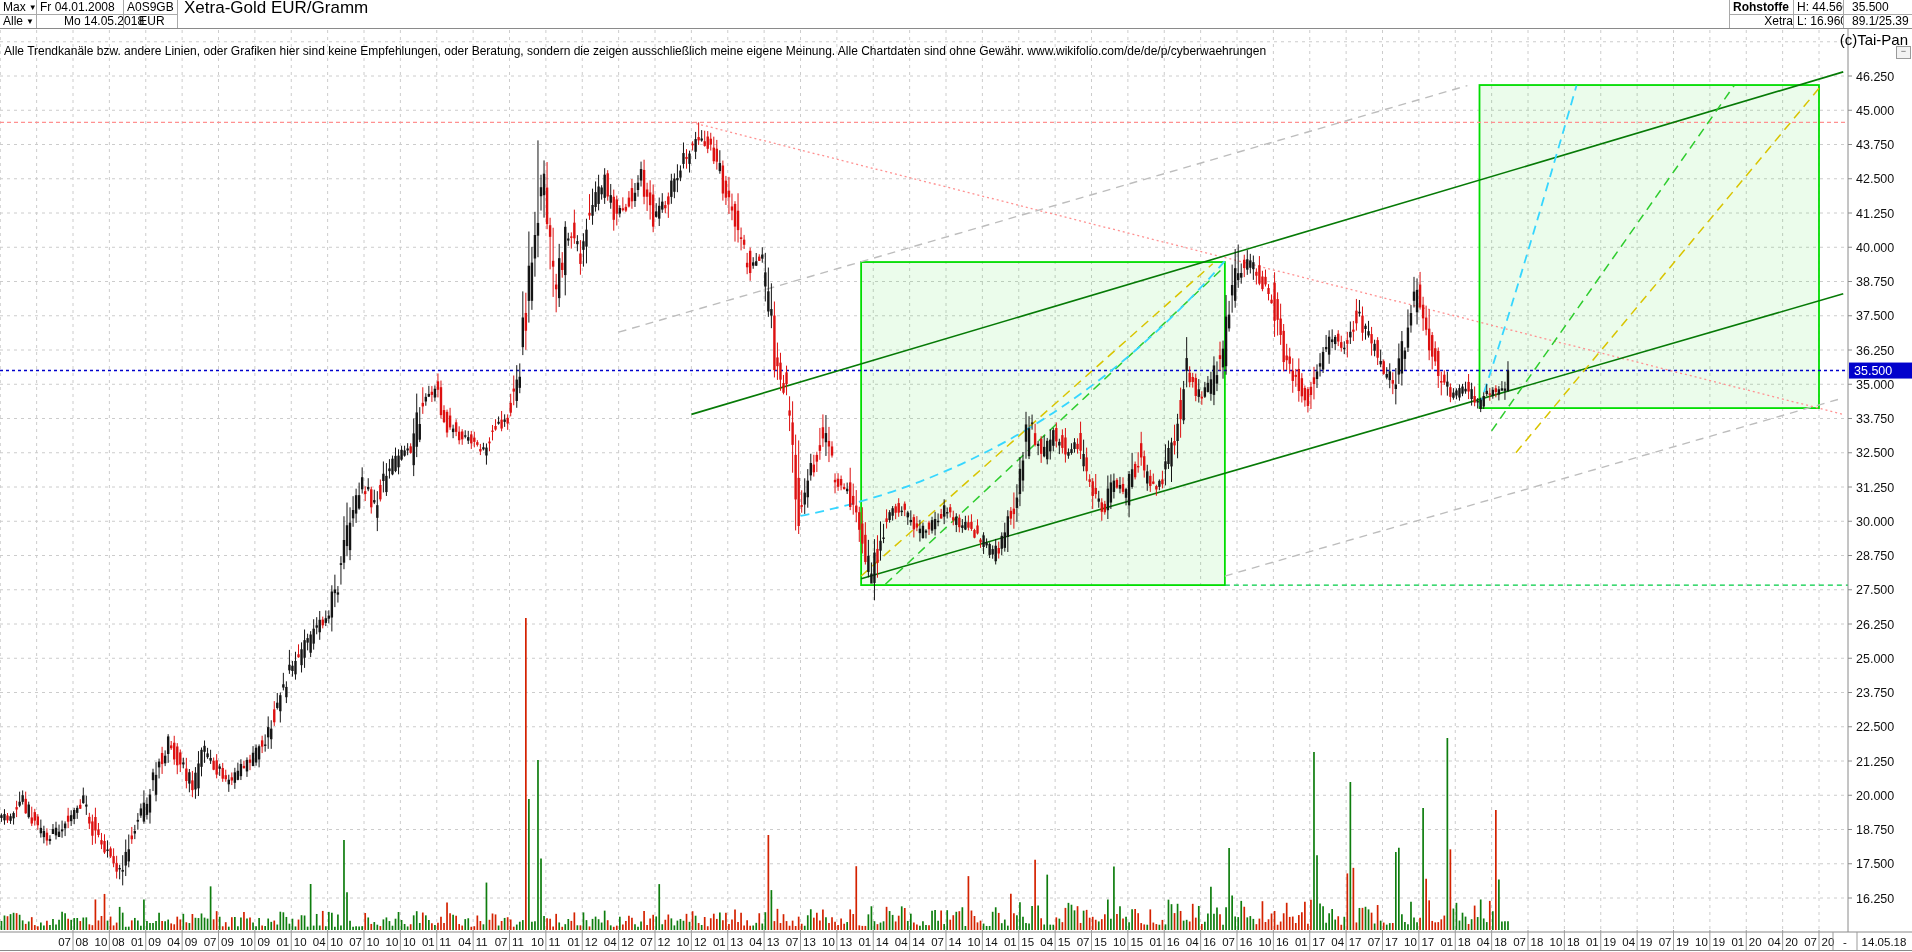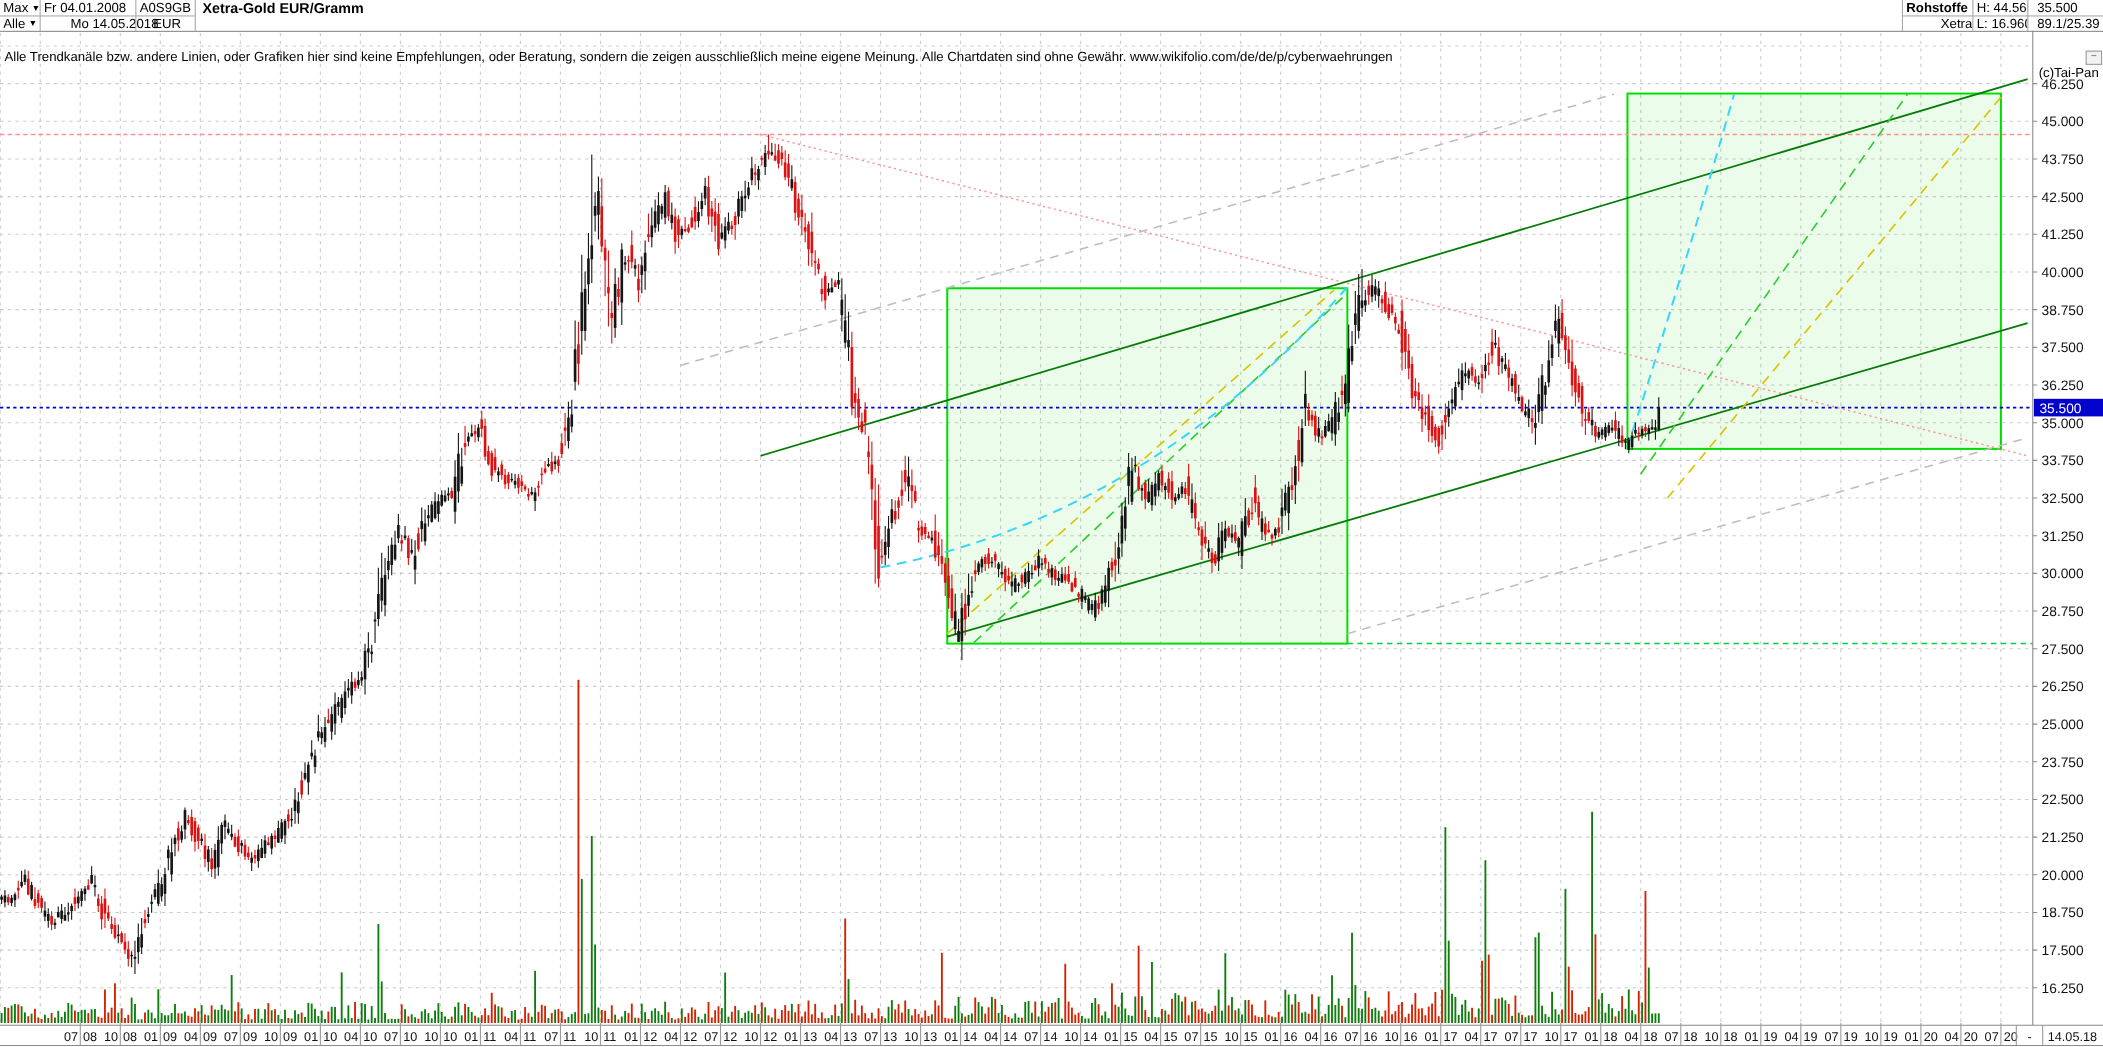--- a/index.html
+++ b/index.html
@@ -1,24 +1,24 @@
 <!DOCTYPE html>
 <html><head>
 <meta charset="utf-8">
 <style>
   html,body{margin:0;padding:0;background:#fff;}
   #app{position:relative;width:1912px;height:952px;background:#fff;overflow:hidden;
        font-family:"Liberation Sans",sans-serif;color:#000;}
   .hcell{position:absolute;font-size:12px;line-height:14px;height:14px;white-space:nowrap;overflow:hidden;}
   .vline{position:absolute;width:1px;background:#a9a9a9;top:0;height:28px;}
   .hline{position:absolute;height:1px;background:#a9a9a9;}
-  #title{font-weight:bold;font-size:13px;line-height:16px;}
+  #title{font-weight:normal;font-size:17px;line-height:16px;}
   .arr{font-size:8px;vertical-align:1px;margin-left:3px;}
   #disclaimer{position:absolute;left:4px;top:44px;font-size:12px;white-space:nowrap;z-index:5;}
-  #copyright{position:absolute;right:4px;top:31px;font-size:12px;z-index:5;margin-top:28px;}
+  #copyright{position:absolute;right:4px;top:31px;font-size:15px;z-index:5;}
   #min-icon{position:absolute;left:1896px;top:46px;width:13px;height:11px;border:1px solid #9a9a9a;
             background:#f2f2f2;z-index:5;font-size:9px;line-height:9px;text-align:center;color:#555;}
   svg{position:absolute;left:0;top:0;}
 </style>
 </head>
 <body>
 
 <div id="app">
 
   <div>

